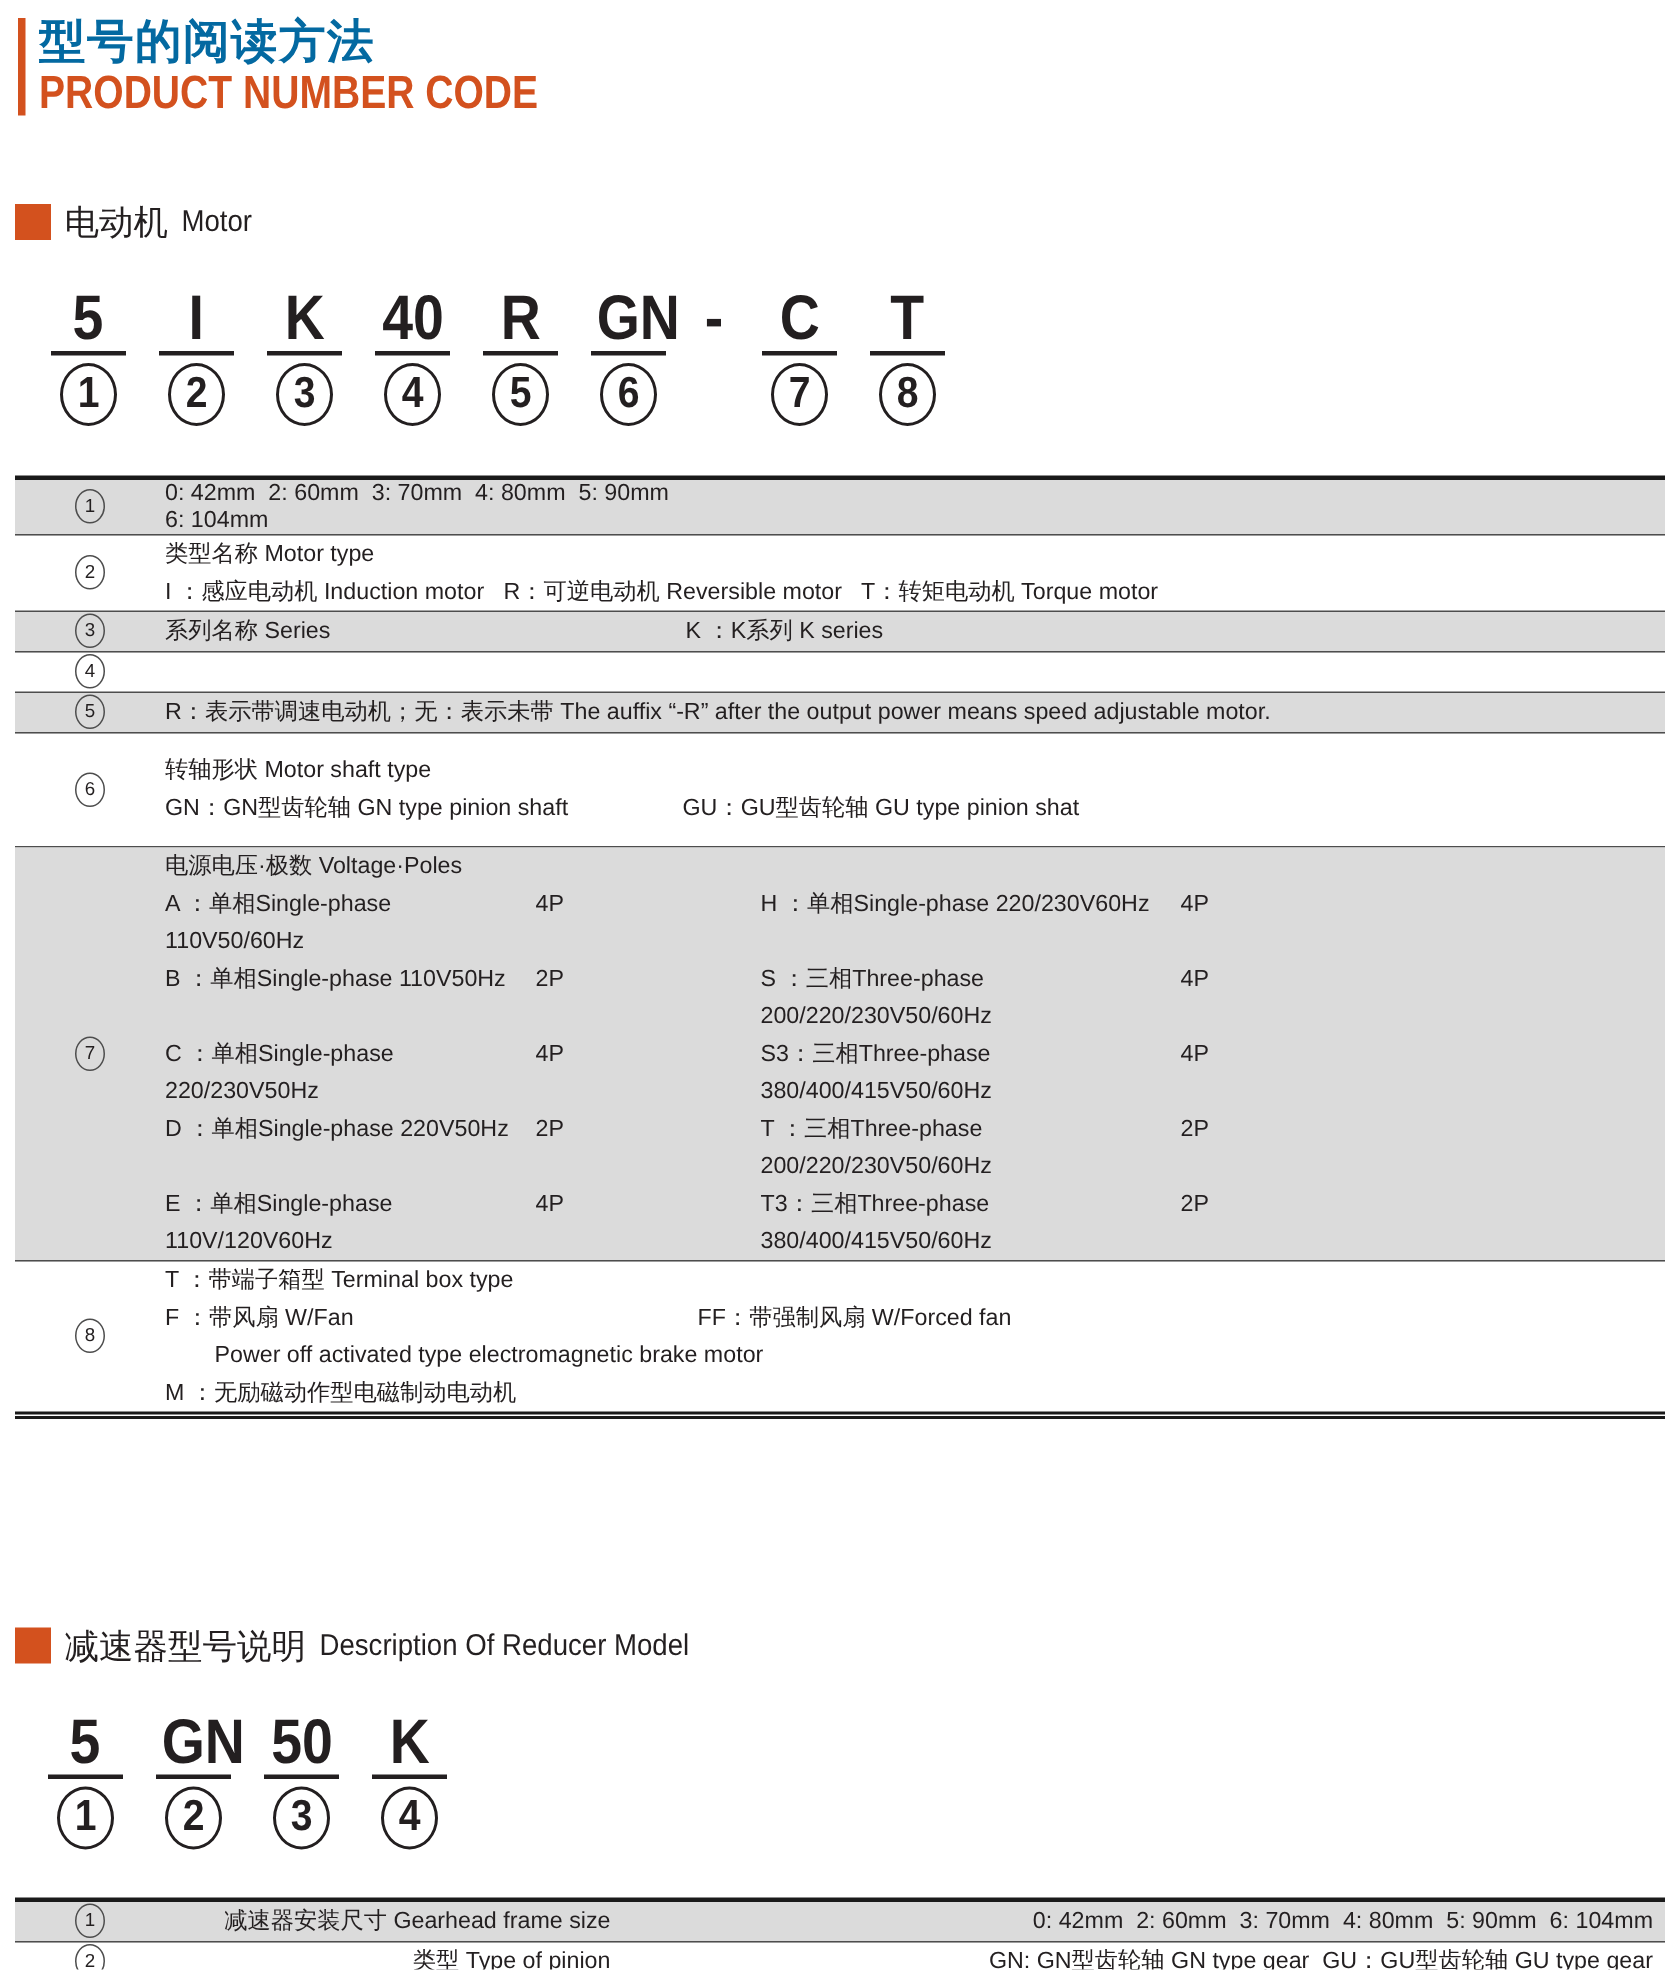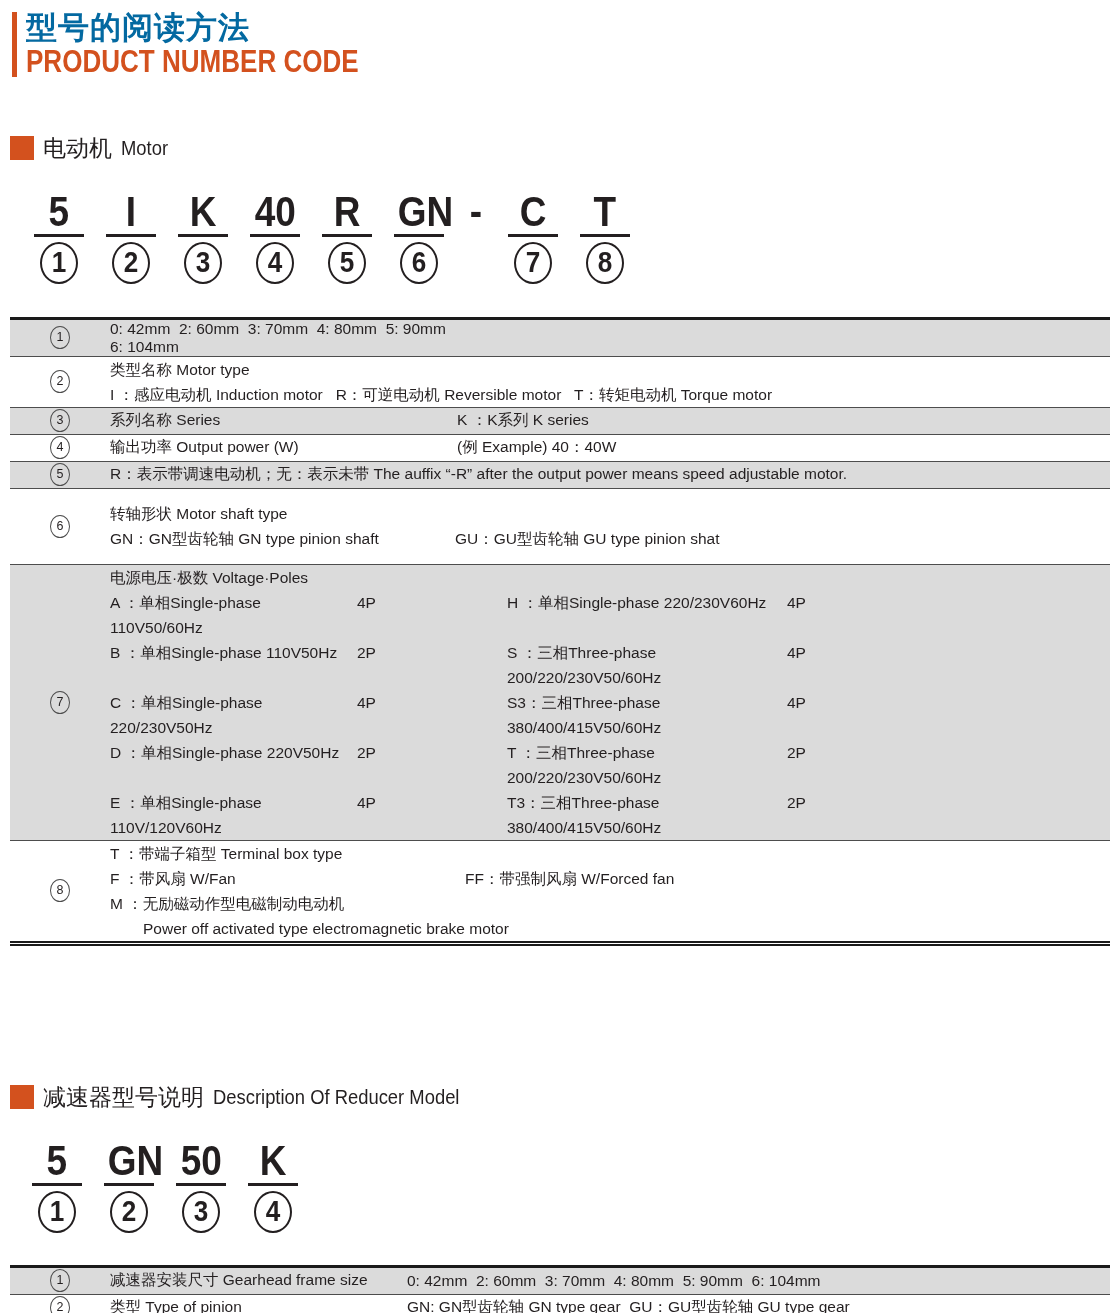--- a/index.html
+++ b/index.html
@@ -37,21 +37,21 @@
   
   .dtable { margin:0 10px; border-top:3px solid #1a1a1a; border-bottom:5px double #1a1a1a; }
   .trow { display:grid; grid-template-columns:100px 1fr; border-bottom:1px solid #4d4d4d; font-size:15.5px; }
   .trow:last-child { border-bottom:none; }
   .trow.gray { background:#dbdbdb; }
   .numcol { display:flex; align-items:center; justify-content:center; }
   .circ-s { width:18px; height:21px; border:1px solid #4d4d4d; border-radius:50%;
             display:flex; align-items:center; justify-content:center; font-size:12.5px; line-height:1; }
   .content { display:flex; flex-direction:column; justify-content:center; padding-right:8px; }
   .pair { display:grid; grid-template-columns:347px 1fr; align-items:center; }
-  .t2 .pair { grid-template-columns:297px 1fr; }
+  .t2 .pair { grid-template-columns:297px 1fr;text-align:right; }
   .label, .value, .single, .line, .l, .r, .vt, .vp, .cn, .en, .vline { white-space:pre-wrap; }
   .line, .cols, .vrow { line-height:25px; }
   .cols { display:flex; }
   .cols .l { width:345px; flex:none; }
   .cols.r8 .l { width:355px; }
   .indent { padding-left:33px; }
   
   .h27 { min-height:27px; } .h26 { min-height:26px; } .h50 { min-height:50px; }
   .h75 { min-height:75px; } .h150 { min-height:150px; } .h97 { min-height:97px; }
   .h51 { min-height:51px; }
@@ -168,26 +168,20 @@
         <div class="label">系列名称 Series</div>
         <div class="value">K ：K系列 K series</div>
       </div>
         </div>
     </div>
 
     <div class="trow h26">
       <div class="numcol">
           <span class="circ-s">4</span>
         </div>
-      <div class="content">
-          <div class="pair">
-        <div class="label">输出功率 Output power (W)</div>
-        <div class="value">(例 Example) 40：40W</div>
-      </div>
-        </div>
     </div>
 
     <div class="trow gray h26">
       <div class="numcol">
           <span class="circ-s">5</span>
         </div>
       <div class="content">
           <div class="single">R：表示带调速电动机；无：表示未带 The auffix “-R” after the output power means speed adjustable motor.</div>
         </div>
     </div>
@@ -267,22 +261,22 @@
     <div class="trow h97">
       <div class="numcol">
           <span class="circ-s">8</span>
         </div>
       <div class="content">
         <div class="line">T ：带端子箱型 Terminal box type</div>
         <div class="cols r8">
           <div class="l">F ：带风扇 W/Fan</div>
           <div class="r">FF：带强制风扇 W/Forced fan</div>
         </div>
+        <div class="line indent">Power off activated type electromagnetic brake motor</div>
         <div class="line">M ：无励磁动作型电磁制动电动机</div>
-        <div class="line indent">Power off activated type electromagnetic brake motor</div>
       </div>
     </div>
 
   </div>
 
   <div class="sec-heading mh-reducer">
     <span class="sq"></span>
     <span class="cn">减速器型号说明</span>
     <span class="en">Description Of Reducer Model</span>
   </div>

